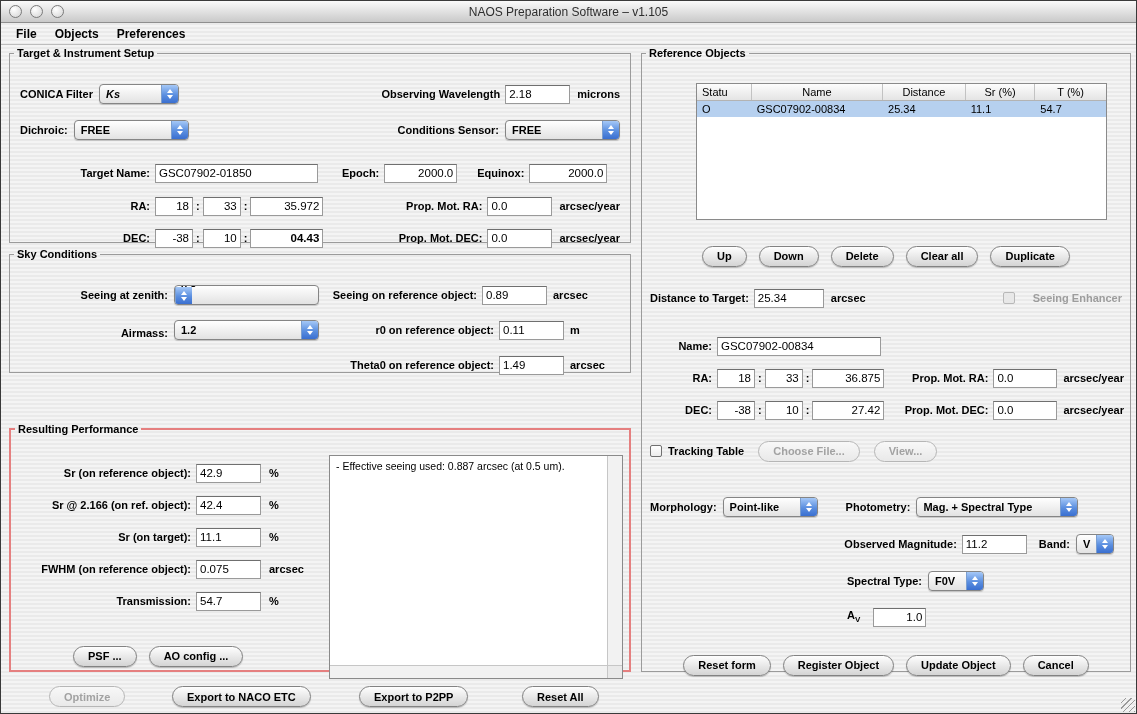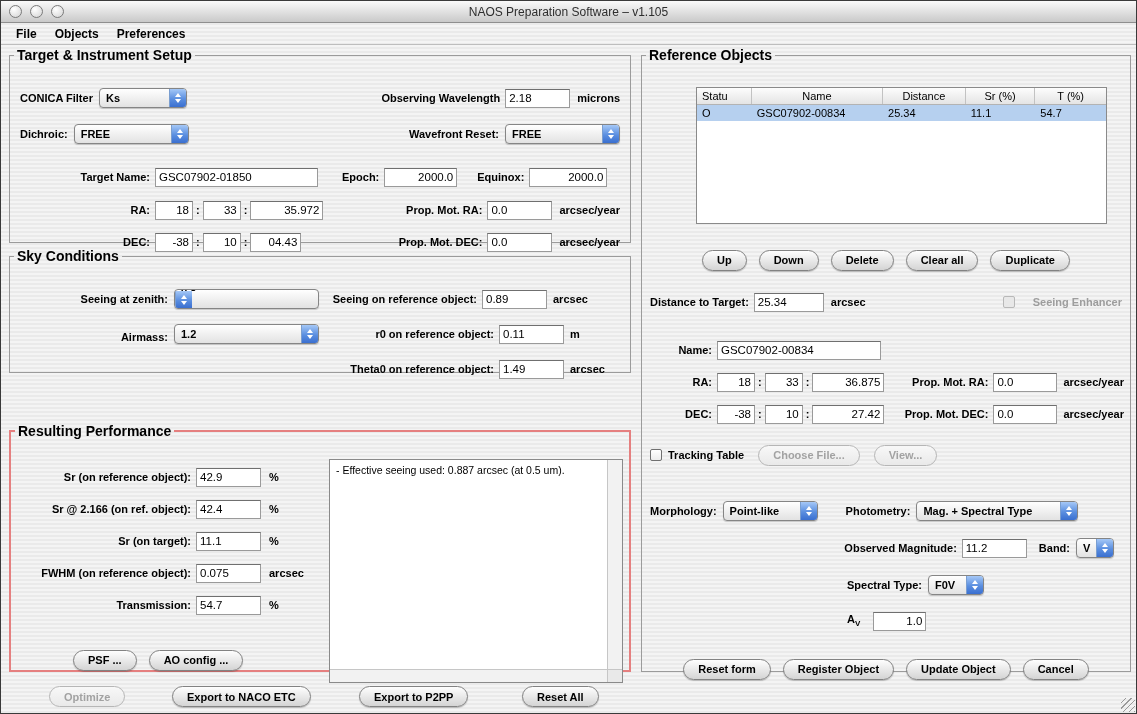--- a/index.html
+++ b/index.html
@@ -29,21 +29,21 @@
   }
   
   .menubar {
     position:absolute; left:0; top:22px; right:0; height:22px;
     display:flex; align-items:center; padding-left:6px;
     border-bottom:1px solid #bdbdbd;
   }
   .menu-item { padding:0 9px; font-size:12px; font-weight:bold; }
   
   fieldset { position:absolute; border:1px solid #9b9b9b; padding:0; }
-  legend { font-weight:bold; font-size:14px; margin-left:4px; padding:0 3px; }
+  legend { font-weight:bold; font-size:11px; margin-left:4px; padding:0 3px; }
   #fs-perf { border:2px solid #e57f7f; }
   
   .row { position:absolute; display:flex; align-items:center; height:22px; }
   .lbl { font-weight:bold; font-size:11px; white-space:nowrap; }
   .lbl.gray { color:#9d9d9d; }
   .lblcol { display:inline-block; text-align:right; font-weight:bold; font-size:11px; white-space:nowrap; }
   .unitcol { display:inline-block; width:50px; margin-left:6px; font-weight:bold; font-size:11px; text-align:left; }
   .colon { margin:0 3px; font-weight:bold; }
   .spacer { flex:1; }
   
@@ -126,21 +126,21 @@
     <span class="menu-item">File</span>
     <span class="menu-item">Objects</span>
     <span class="menu-item">Preferences</span>
   </div>
 
   <fieldset id="fs-target" style="left:8px; top:46px; width:622px; height:196px;">
     <legend>Target &amp; Instrument Setup</legend>
 
     <div class="row" style="left:10px; top:24px;">
       <span class="lbl">CONICA Filter</span>
-      <span class="popup" style="width:88px;">
+      <span class="popup" style="width:80px;font-style:italic;">
         <span class="popup-label">Ks</span>
         <span class="popup-arrows">
             <i class="tri-up"></i>
             <i class="tri-down"></i>
           </span>
       </span>
     </div>
     <div class="row" style="right:10px; top:24px;">
       <span class="lbl">Observing Wavelength</span>
       <input class="tf" style="width: 65px;" value="2.18">
@@ -151,21 +151,21 @@
       <span class="lbl">Dichroic:</span>
       <span class="popup" style="width:115px;">
         <span class="popup-label">FREE</span>
         <span class="popup-arrows">
             <i class="tri-up"></i>
             <i class="tri-down"></i>
           </span>
       </span>
     </div>
     <div class="row" style="right:10px; top:60px;">
-      <span class="lbl">Wavefront Reset:</span>
+      <span class="lbl">Conditions Sensor:</span>
       <span class="popup" style="width:115px;">
         <span class="popup-label">FREE</span>
         <span class="popup-arrows">
             <i class="tri-up"></i>
             <i class="tri-down"></i>
           </span>
       </span>
     </div>
 
     <div class="row" style="left:10px; top:103px;">
@@ -190,21 +190,21 @@
       <input class="tf" style="width: 65px;" value="0.0">
       <span class="lbl" style="margin-left:7px;">arcsec/year</span>
     </div>
 
     <div class="row" style="left:10px; top:168px;">
       <span class="lblcol" style="width:130px;">DEC:</span>
       <input class="tf seg" style="width: 38px;" value="-38">
       <span class="colon">:</span>
       <input class="tf seg" style="width: 38px; margin-left: 0px;" value="10">
       <span class="colon">:</span>
-      <input class="tf seg" style="width: 51px; margin-left: 0px;" value="04.43">
+      <input class="tf seg" style="width: 73px; margin-left: 0px; font-weight: bold;" value="04.43">
     </div>
     <div class="row" style="right:10px; top:168px;">
       <span class="lbl">Prop. Mot. DEC:</span>
       <input class="tf" style="width: 65px;" value="0.0">
       <span class="lbl" style="margin-left:7px;">arcsec/year</span>
     </div>
   </fieldset>
 
   <fieldset id="fs-sky" style="left:8px; top:247px; width:622px; height:125px;">
     <legend>Sky Conditions</legend>

